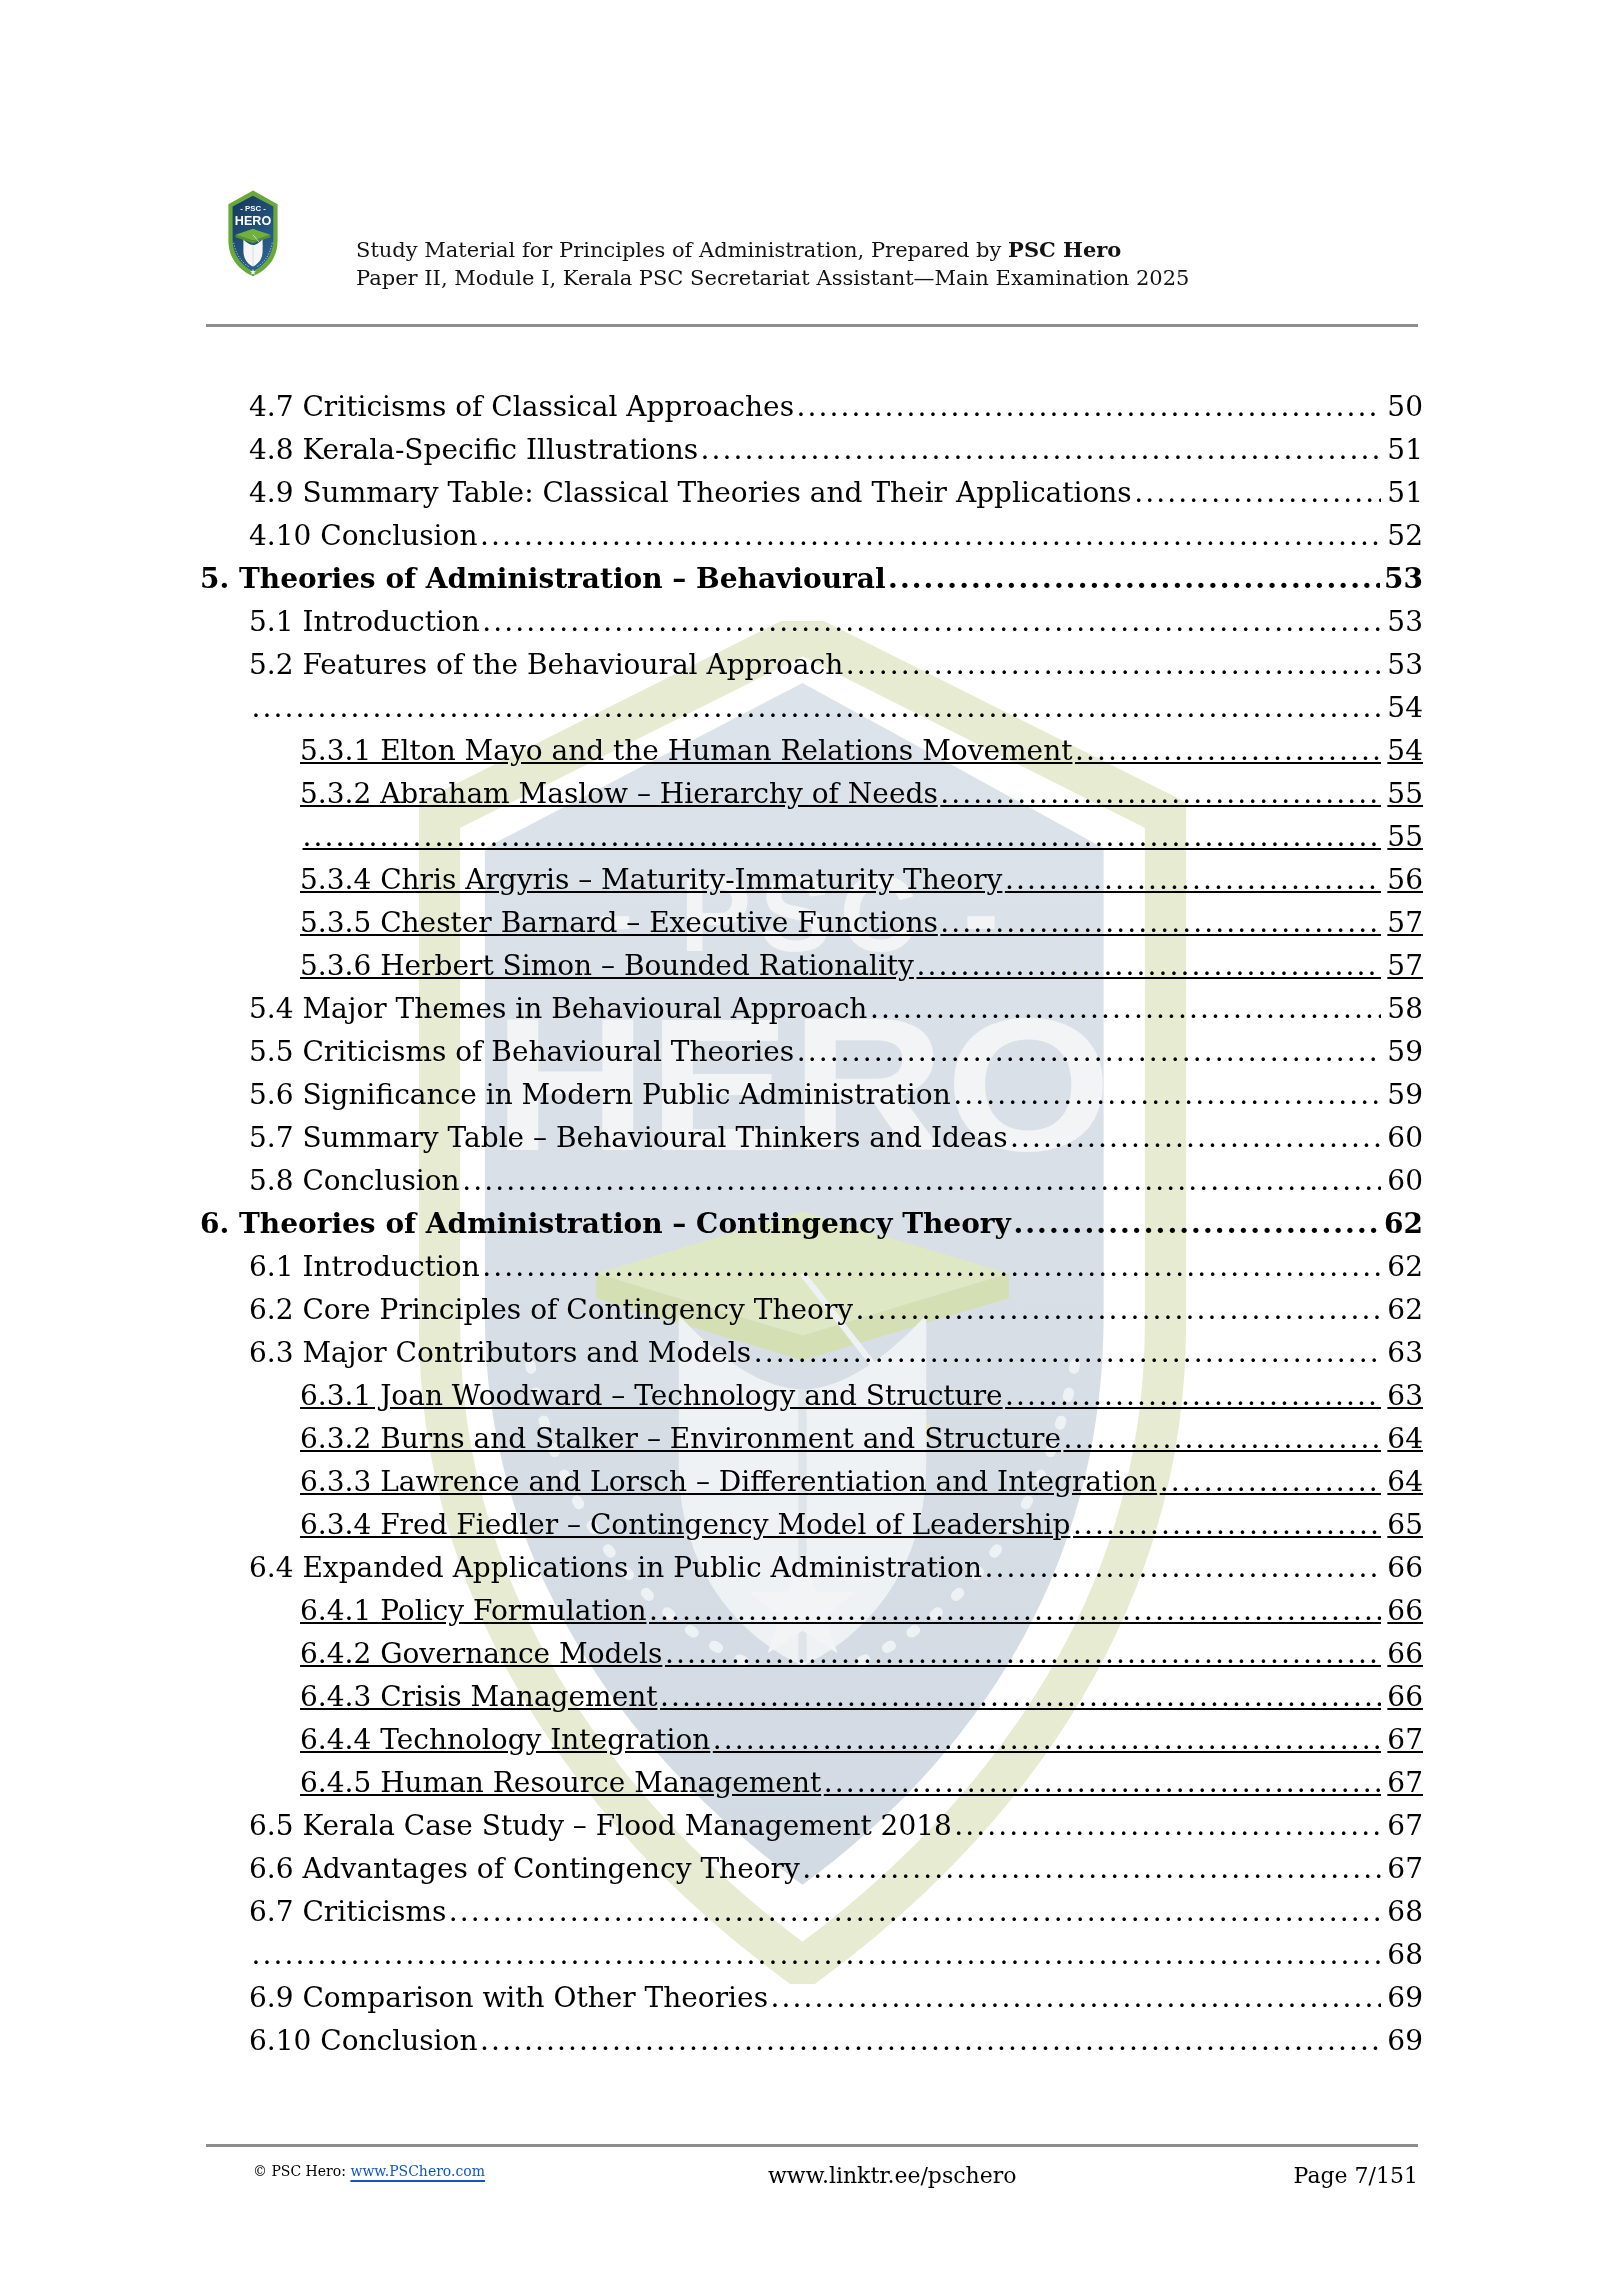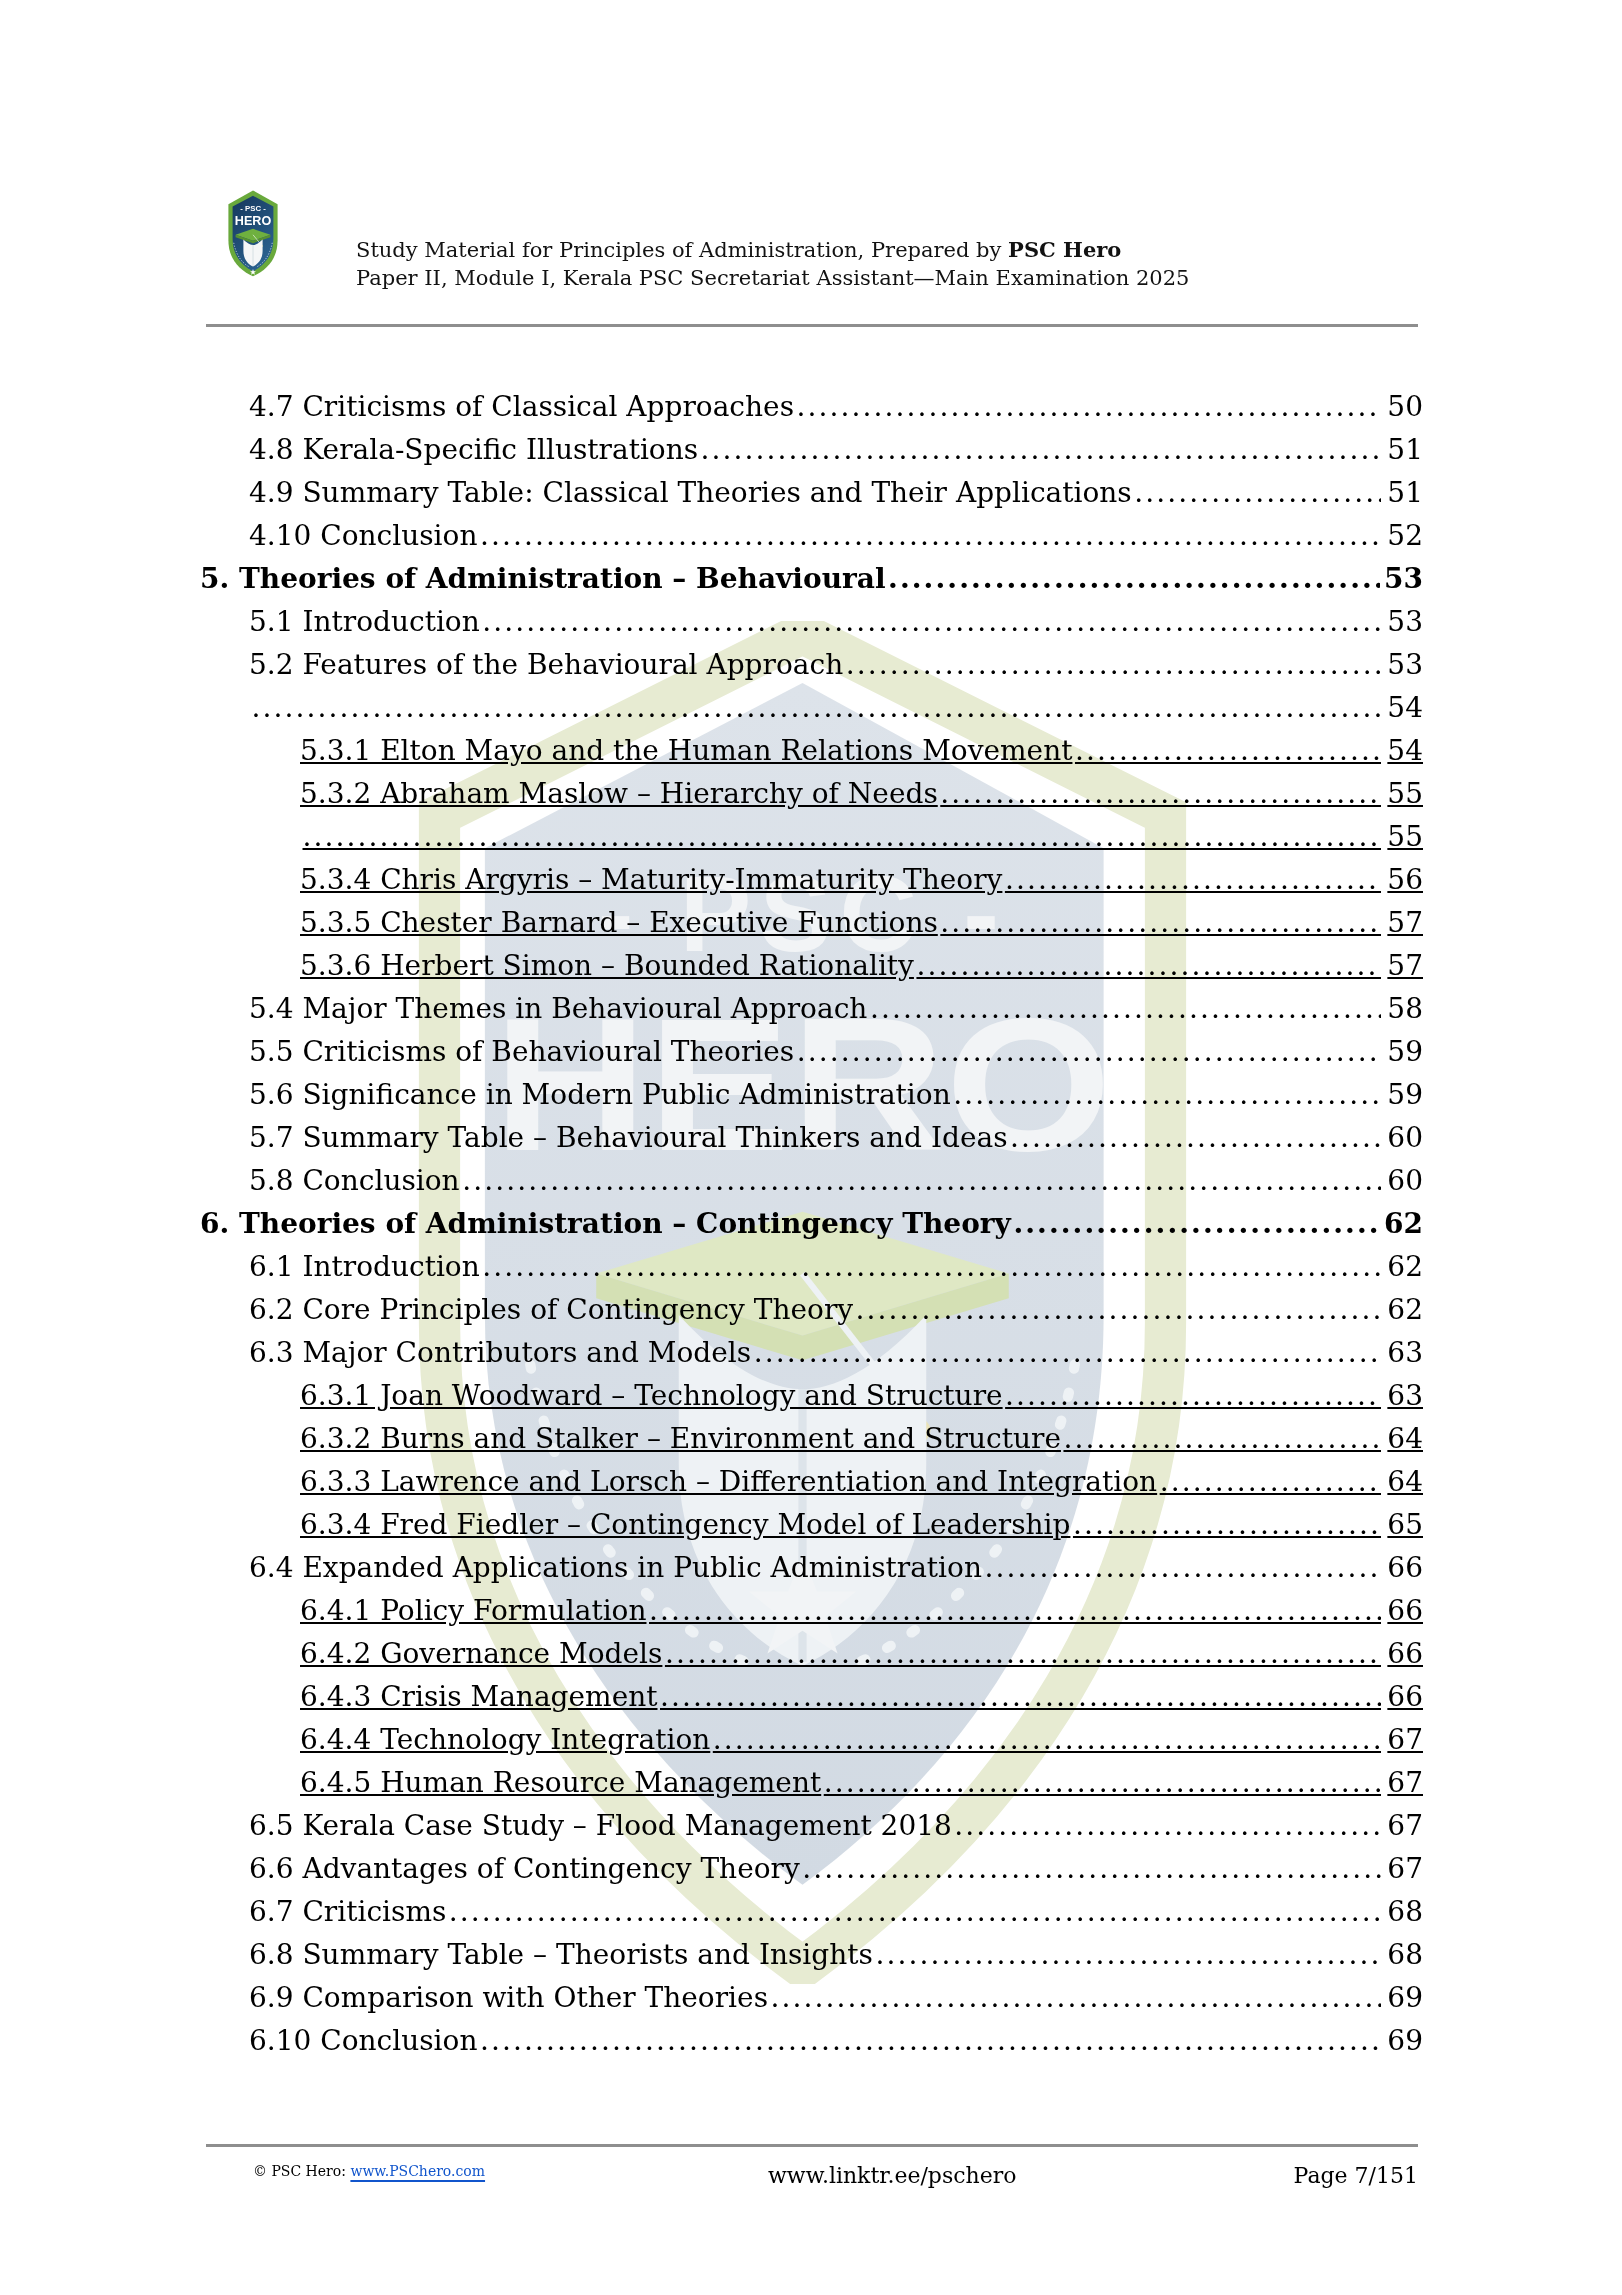--- a/index.html
+++ b/index.html
@@ -330,21 +330,20 @@
         <span class="toc-label">6.6 Advantages of Contingency Theory</span>
         <span class="leader">........................................................................................................................................................................................................</span>
         <span class="pageno">67</span>
       </div>
       <div class="toc-row lvl1">
         <span class="toc-label">6.7 Criticisms</span>
         <span class="leader">........................................................................................................................................................................................................</span>
         <span class="pageno">68</span>
       </div>
       <div class="toc-row lvl1">
-        <span class="toc-label">6.8 Summary Table – Theorists and Insights</span>
         <span class="leader">........................................................................................................................................................................................................</span>
         <span class="pageno">68</span>
       </div>
       <div class="toc-row lvl1">
         <span class="toc-label">6.9 Comparison with Other Theories</span>
         <span class="leader">........................................................................................................................................................................................................</span>
         <span class="pageno">69</span>
       </div>
       <div class="toc-row lvl1">
         <span class="toc-label">6.10 Conclusion</span>

